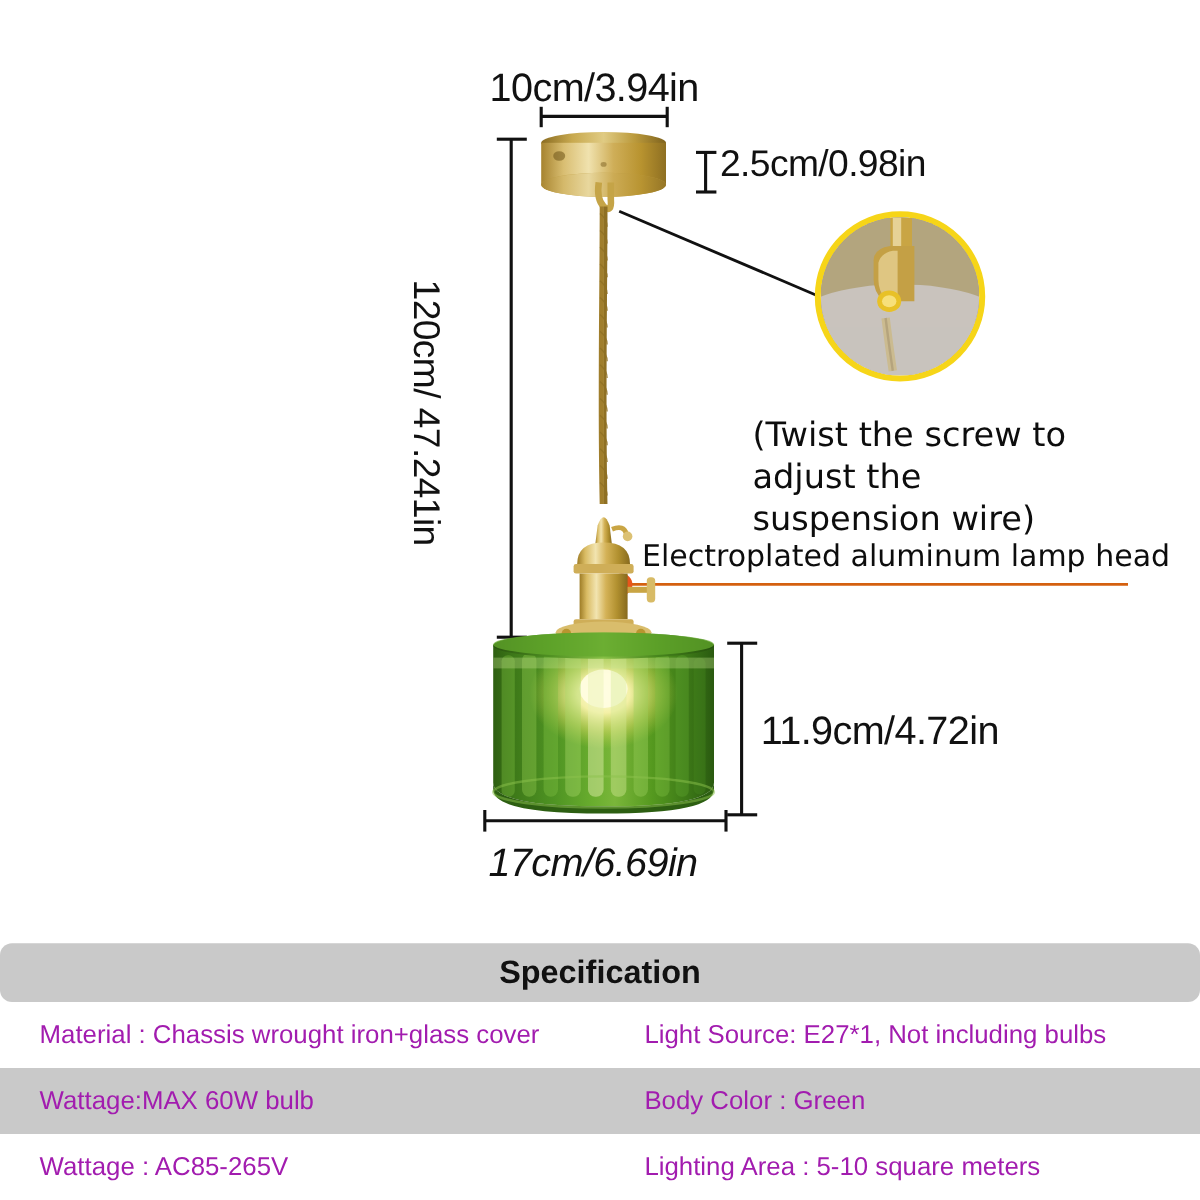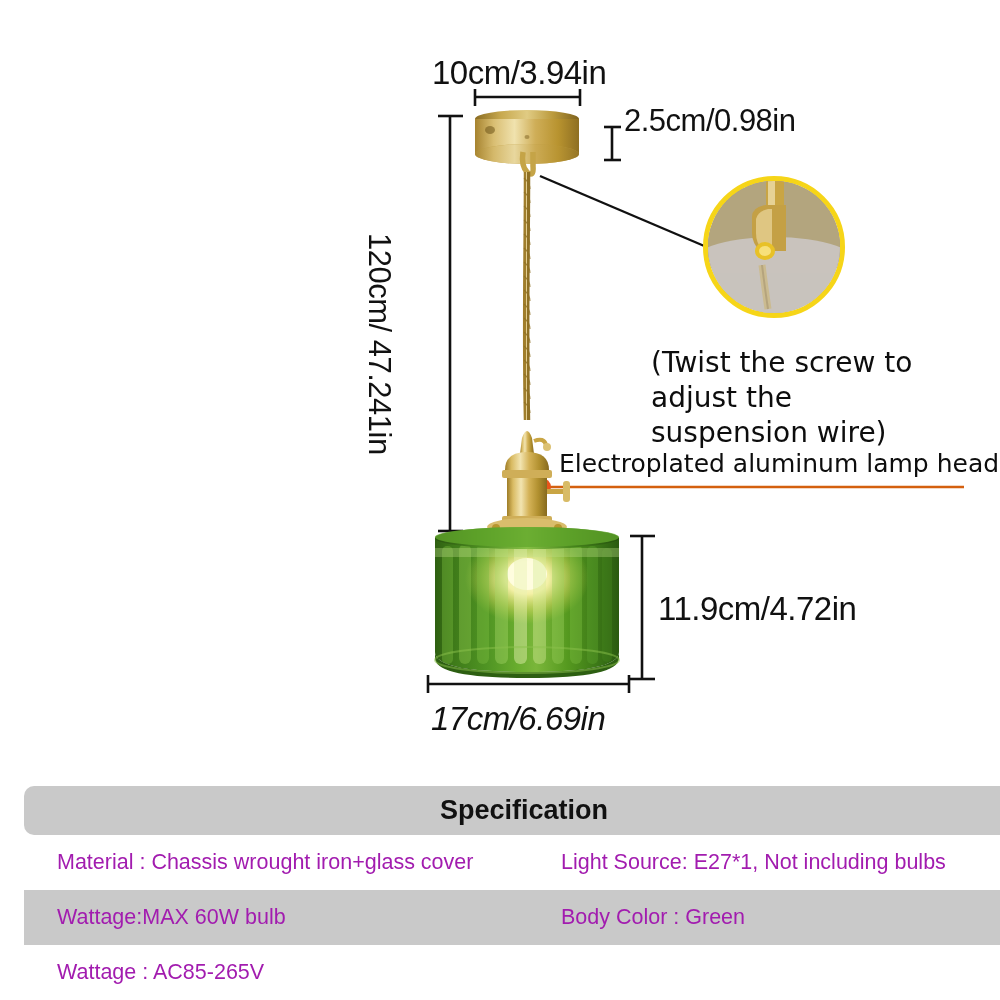--- a/index.html
+++ b/index.html
@@ -2,35 +2,35 @@
 <html><head>
 <meta charset="utf-8">
 <style>
   * { box-sizing: border-box; margin: 0; padding: 0; }
   html, body {
     width: 1000px; height: 1000px;
     background: #ffffff;
     font-family: "Liberation Sans", sans-serif;
     overflow: hidden;
   }
-  #root { position: relative; width: 804px; height: 1000px; margin-left: 24px; }
+  #root { position: relative; width: 804px; height: 1000px; }
 
   
   #diagram { position: absolute; left: 0; top: 0; width: 1000px; height: 785px; background:#fff; }
   #diagram-svg { position:absolute; left:0; top:0; width:1000px; height:785px; }
 
   .dim-label {
     position: absolute;
     color: #111;
     font-family: "Liberation Sans", sans-serif;
     white-space: nowrap;
     line-height: 1;
   }
   #lbl-10cm   { left: 408px; top: 56px;  font-size: 33px; letter-spacing:-0.5px; }
-  #lbl-25cm   { left: 600px; top: 105px; font-size: 31px; letter-spacing:-0.5px; }
+  #lbl-25cm   { left: 600px; top: 121px; font-size: 31px; letter-spacing:-0.5px; }
   #lbl-120cm  {
      left: 371px; top: 233px;
      font-size: 31px; letter-spacing:-0.5px;
      transform-origin: left top;
      transform: rotate(90deg);
   }
   #lbl-119cm  { left: 634px; top: 592px; font-size: 33px; letter-spacing:-0.5px; }
   #lbl-17cm   { left: 407px; top: 702px; font-size: 33px; letter-spacing:-0.5px;font-style:italic; }
 
   #lbl-lamphead {
@@ -307,16 +307,17 @@
       <div class="spec-cell-right">Light Source: E27*1, Not including bulbs</div>
     </div>
 
     <div class="spec-row dark">
       <div class="spec-cell-left">Wattage:MAX 60W bulb</div>
       <div class="spec-cell-right">Body Color : Green</div>
     </div>
 
     <div class="spec-row light">
       <div class="spec-cell-left">Wattage : AC85-265V</div>
+      <div class="spec-cell-right">Lighting Area : 5-10 square meters</div>
     </div>
   </div>
 
 </div>
 
 </body></html>

